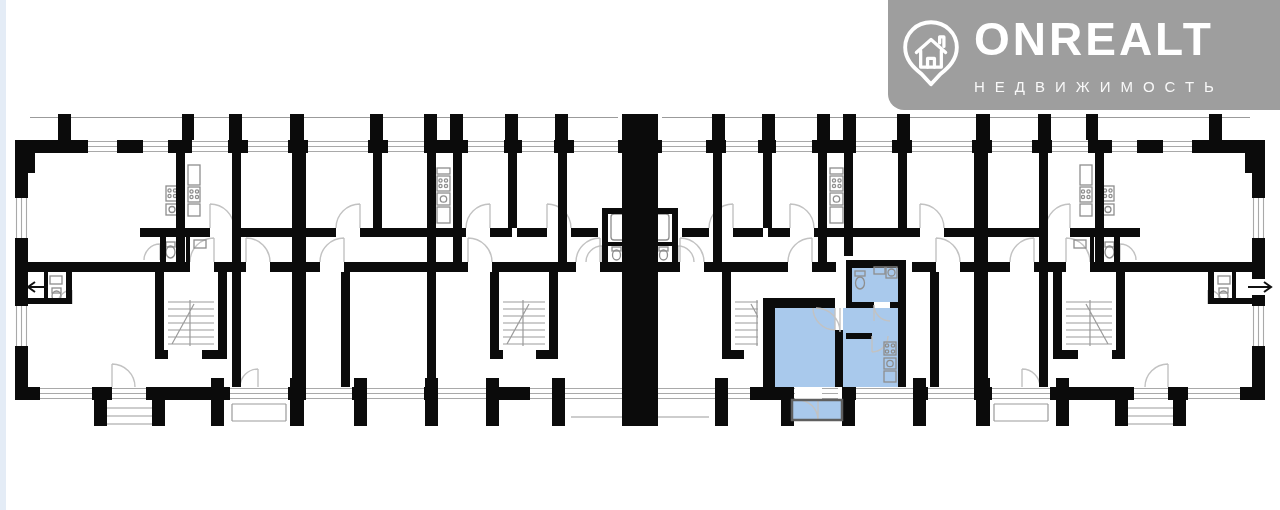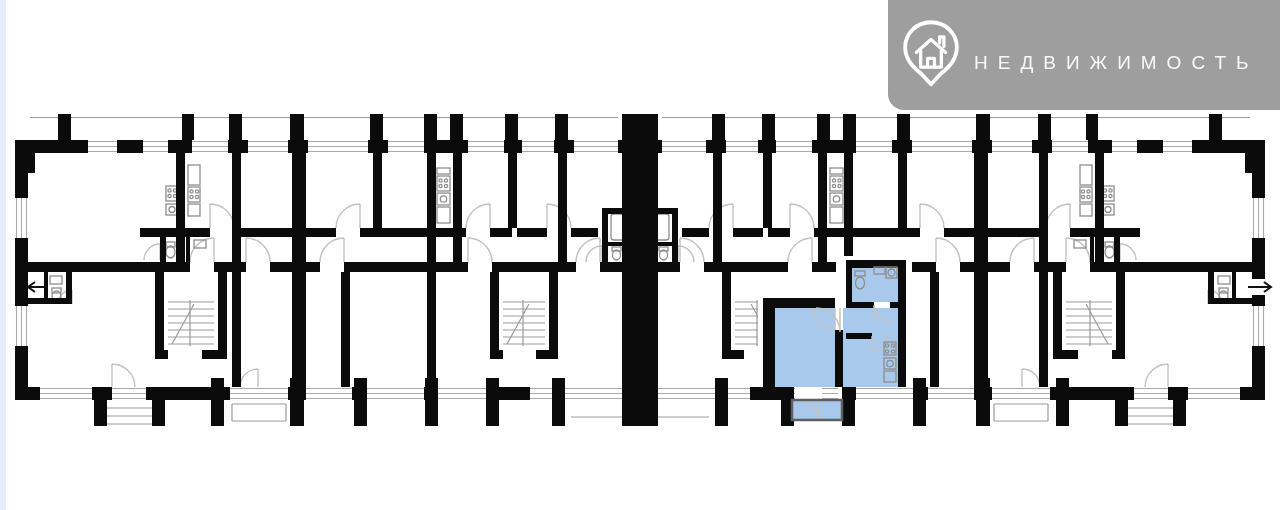--- a/index.html
+++ b/index.html
@@ -6,21 +6,21 @@
   .page{position:relative;width:1280px;height:510px;background:#fff;overflow:hidden;
         font-family:"Liberation Sans",sans-serif;}
   .edge-strip{position:absolute;left:0;top:0;width:6px;height:510px;background:#e4ecf6;}
   svg.plan{position:absolute;left:0;top:0;display:block;}
   .watermark{position:absolute;top:0;left:888px;width:392px;height:110px;background:#9e9e9e;
              border-radius:0 0 0 16px;display:flex;align-items:center;gap:12px;
              padding-left:12px;box-sizing:border-box;}
   .wm-icon{flex:0 0 auto;}
   .wm-text{display:flex;flex-direction:column;min-width:0;}
   .brand{font-weight:bold;font-size:46px;line-height:1.0;color:#fff;letter-spacing:3px;white-space:nowrap;}
-  .tagline{font-size:19px;letter-spacing:10px;color:rgba(255,255,255,0.93);margin-top:16px;white-space:nowrap;}
+  .tagline{font-size:15px;letter-spacing:10px;color:rgba(255,255,255,0.93);margin-top:16px;white-space:nowrap;}
 </style>
 </head>
 <body>
 
 <div class="page">
   <div class="edge-strip"></div>
 
   <svg class="plan" width="1280" height="510" viewBox="0 0 1280 510" xmlns="http://www.w3.org/2000/svg">
 
     <g id="halfplan">
@@ -193,16 +193,17 @@
 
   <div class="watermark">
     <svg class="wm-icon" width="62" height="76" viewBox="0 0 72 84" fill="none" stroke="#ffffff" stroke-width="4.5" stroke-linejoin="round" stroke-linecap="round">
       <path d="M36,4 C19,4 6,17 6,33 C6,47 15,56 25,64 L36,76 L47,64 C57,56 66,47 66,33 C66,17 53,4 36,4 Z"></path>
       <path stroke-width="3.8" d="M19,39 L36,24 L53,39"></path>
       <path stroke-width="3.8" d="M46,28 V21 H51 V32"></path>
       <path stroke-width="3.8" d="M24,37 V56 H48 V37"></path>
       <path stroke-width="3.8" d="M32,56 V46 H40 V56"></path>
     </svg>
     <div class="wm-text">
+      <span class="brand">ONREALT</span>
       <span class="tagline">НЕДВИЖИМОСТЬ</span>
     </div>
   </div>
 </div>
 
 </body></html>

